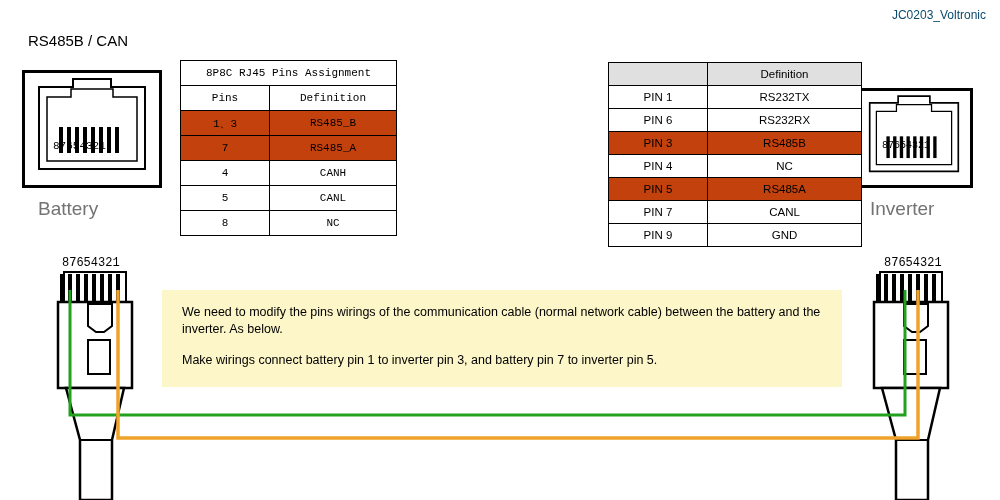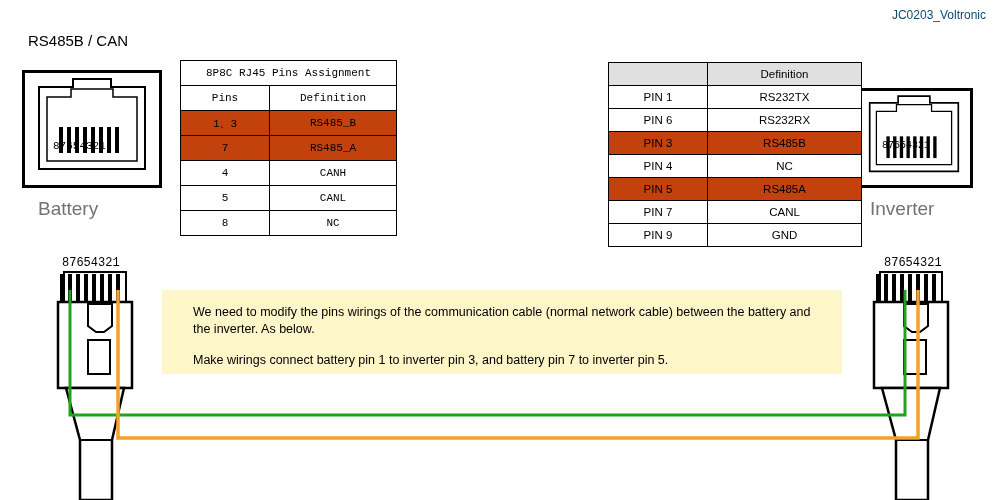--- a/index.html
+++ b/index.html
@@ -60,23 +60,23 @@
   #tbl-right .hdr{background:#e0e0e0;}
   #tbl-right .pin{width:90px;}
   #tbl-right .def{width:145px;}
 
   
   #left-pinnum{left:62px;top:256px;font-size:12px;font-family:"Liberation Mono",monospace;}
   #right-pinnum{left:884px;top:256px;font-size:12px;font-family:"Liberation Mono",monospace;}
 
   
   #note{
-    left:162px;top:290px;width:680px;height:84px;
+    left:162px;top:290px;width:680px;height:97px;
     background:#fdf6c8;box-sizing:border-box;
-    padding:14px 16px 0 31px;
+    padding:14px 16px 0 20px;
     font-size:12.5px;line-height:1.35;
   }
   #note p{margin:0 0 14px 0;}
 
   
   #wires{left:0;top:240px;width:1000px;height:260px;}
 </style>
 </head>
 <body>
 

